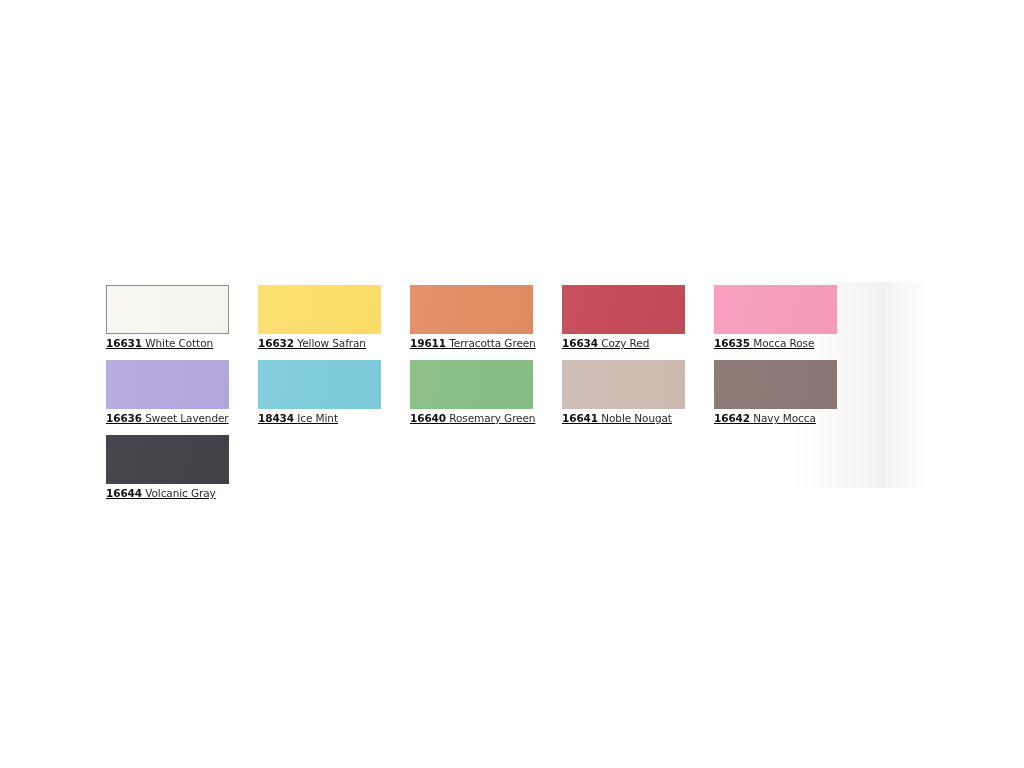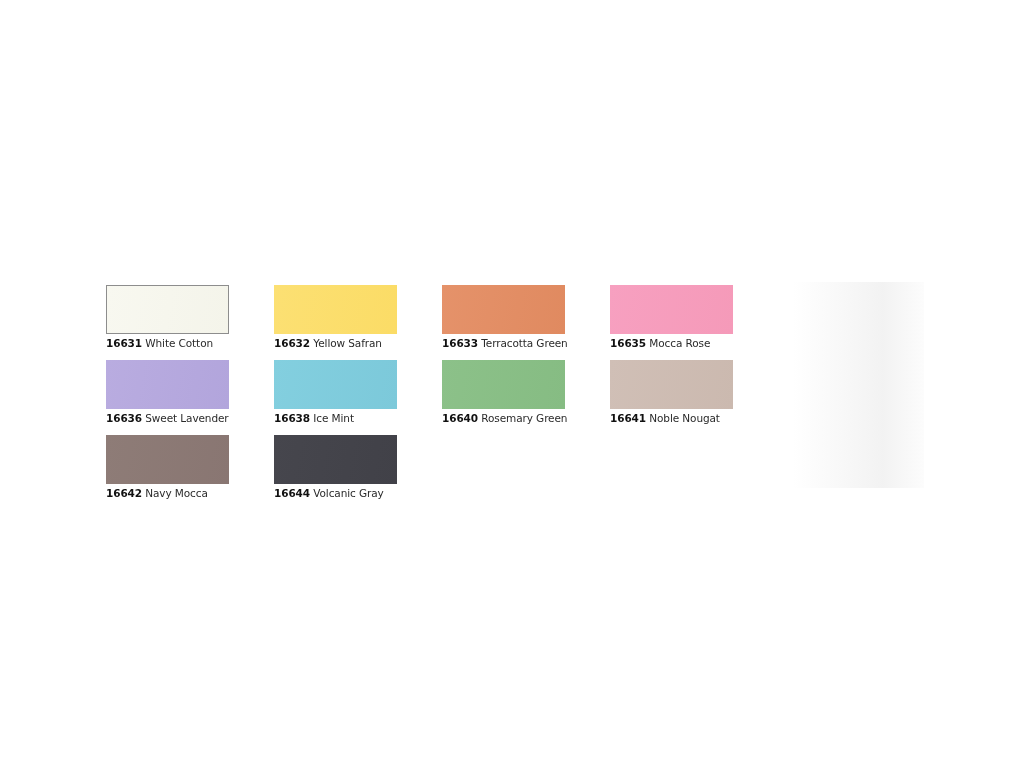--- a/index.html
+++ b/index.html
@@ -44,22 +44,23 @@
     left: 106px;
     top: 285px;
     width: 818px;
     display: flex;
     flex-wrap: wrap;
     gap: 0px;
   }
 
   .swatch-cell {
     width: 144px;
-    margin-right: 24px;
+    margin-right: 8px;
     margin-bottom: 10px;
+    text-decoration: underline;
   }
 
   .swatch-chip {
     width: 123px;
     height: 49px;
     display: block;
     box-sizing: border-box;
   }
   .swatch-chip.bordered {
     border: 1px solid #8d8d8d;
@@ -93,33 +94,37 @@
       <div class="swatch-cell">
         <div class="swatch-chip bordered" style="background: linear-gradient(100deg, rgb(248, 248, 240) 0%, rgb(244, 244, 234) 100%);"></div>
         <div class="swatch-label"><span class="swatch-code">16631</span> <span class="swatch-name">White Cotton</span></div>
       </div>
       <div class="swatch-cell">
         <div class="swatch-chip" style="background: linear-gradient(100deg, rgb(252, 224, 115) 0%, rgb(251, 220, 102) 100%);"></div>
         <div class="swatch-label"><span class="swatch-code">16632</span> <span class="swatch-name">Yellow Safran</span></div>
       </div>
       <div class="swatch-cell">
         <div class="swatch-chip" style="background: linear-gradient(100deg, rgb(229, 146, 106) 0%, rgb(224, 138, 96) 100%);"></div>
-        <div class="swatch-label"><span class="swatch-code">16633</span> <span class="swatch-name">Terracotta Green</span></div>
+        <div class="swatch-label"><span class="swatch-code">19611</span> <span class="swatch-name">Terracotta Green</span></div>
+      </div>
+      <div class="swatch-cell">
+        <div class="swatch-chip" style="background: linear-gradient(100deg, rgb(201, 80, 93) 0%, rgb(192, 74, 87) 100%);"></div>
+        <div class="swatch-label"><span class="swatch-code">16634</span> <span class="swatch-name">Cozy Red</span></div>
       </div>
       <div class="swatch-cell">
         <div class="swatch-chip" style="background: linear-gradient(100deg, rgb(247, 160, 192) 0%, rgb(245, 154, 185) 100%);"></div>
         <div class="swatch-label"><span class="swatch-code">16635</span> <span class="swatch-name">Mocca Rose</span></div>
       </div>
       <div class="swatch-cell">
         <div class="swatch-chip" style="background: linear-gradient(100deg, rgb(185, 172, 224) 0%, rgb(178, 165, 220) 100%);"></div>
         <div class="swatch-label"><span class="swatch-code">16636</span> <span class="swatch-name">Sweet Lavender</span></div>
       </div>
       <div class="swatch-cell">
         <div class="swatch-chip" style="background: linear-gradient(100deg, rgb(131, 207, 223) 0%, rgb(124, 201, 218) 100%);"></div>
-        <div class="swatch-label"><span class="swatch-code">16638</span> <span class="swatch-name">Ice Mint</span></div>
+        <div class="swatch-label"><span class="swatch-code">18434</span> <span class="swatch-name">Ice Mint</span></div>
       </div>
       <div class="swatch-cell">
         <div class="swatch-chip" style="background: linear-gradient(100deg, rgb(140, 193, 137) 0%, rgb(134, 188, 131) 100%);"></div>
         <div class="swatch-label"><span class="swatch-code">16640</span> <span class="swatch-name">Rosemary Green</span></div>
       </div>
       <div class="swatch-cell">
         <div class="swatch-chip" style="background: linear-gradient(100deg, rgb(208, 191, 182) 0%, rgb(203, 185, 175) 100%);"></div>
         <div class="swatch-label"><span class="swatch-code">16641</span> <span class="swatch-name">Noble Nougat</span></div>
       </div>
       <div class="swatch-cell">

